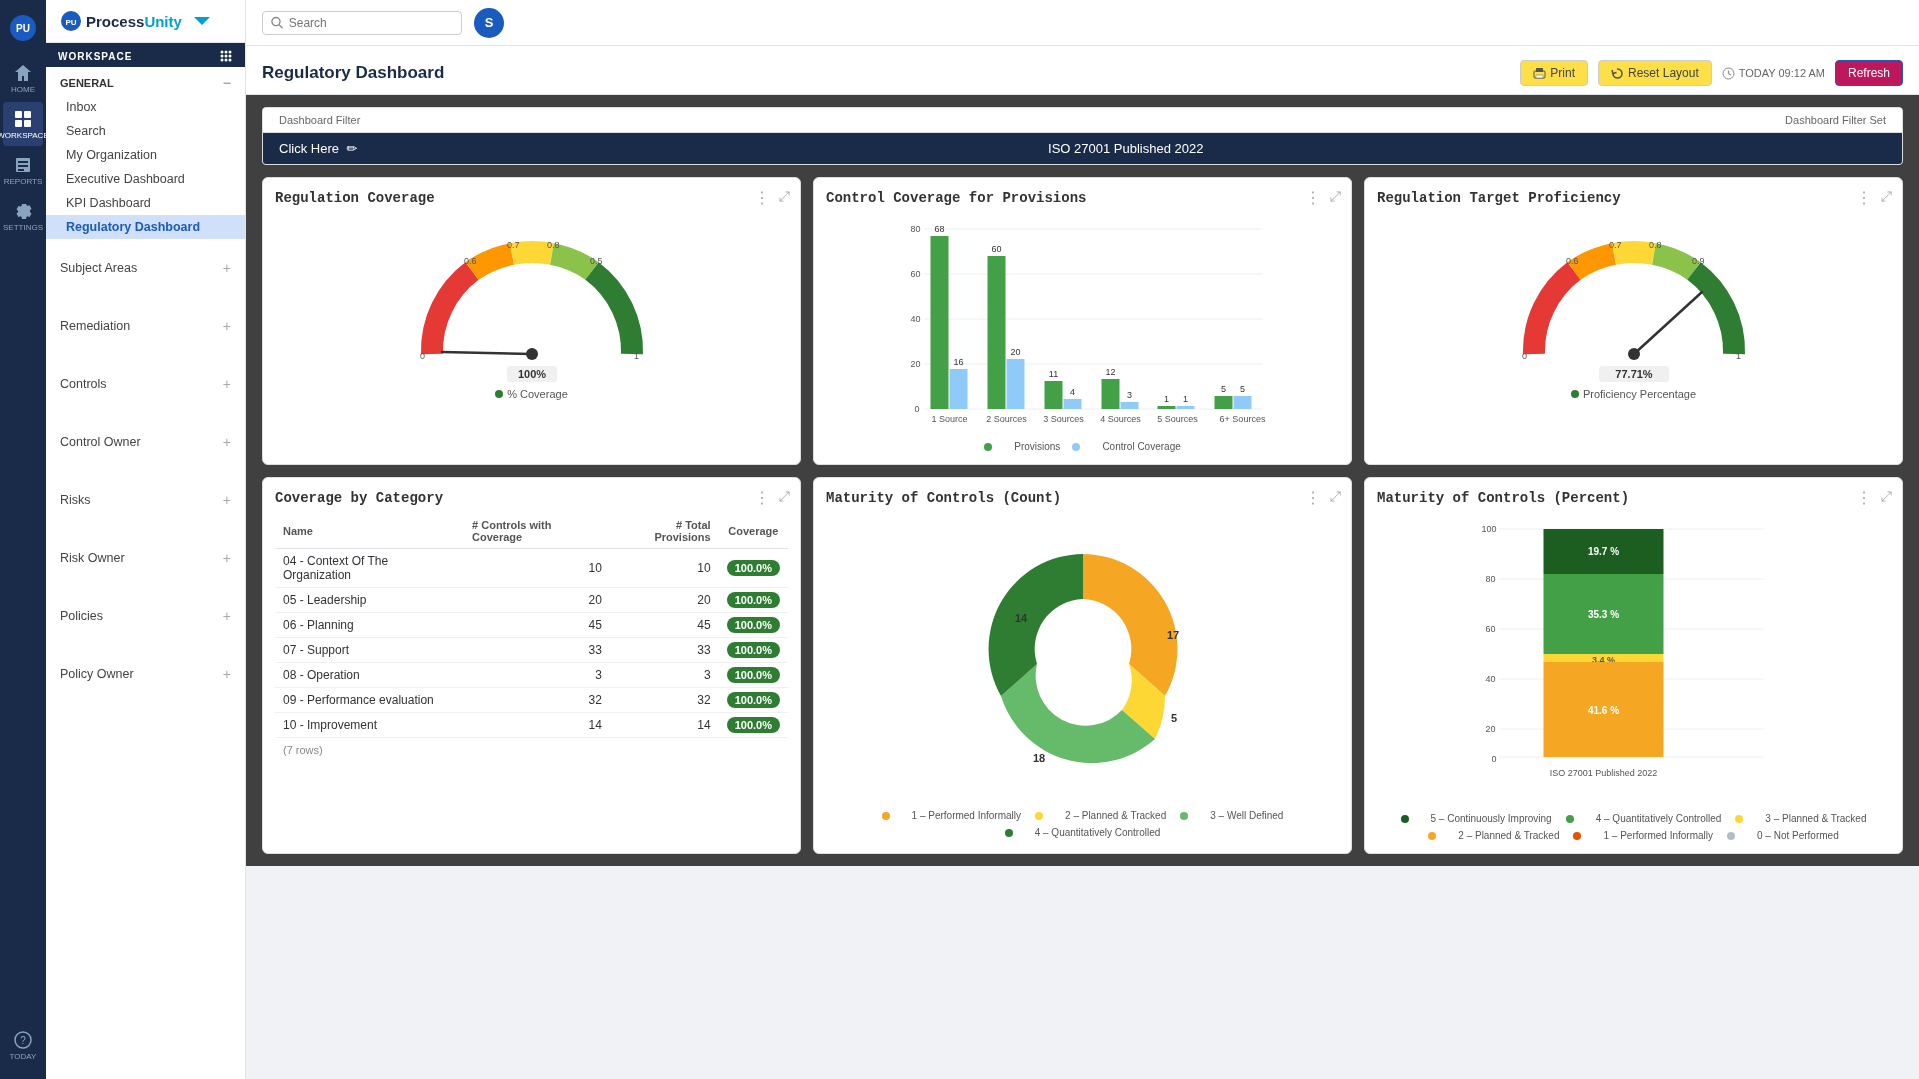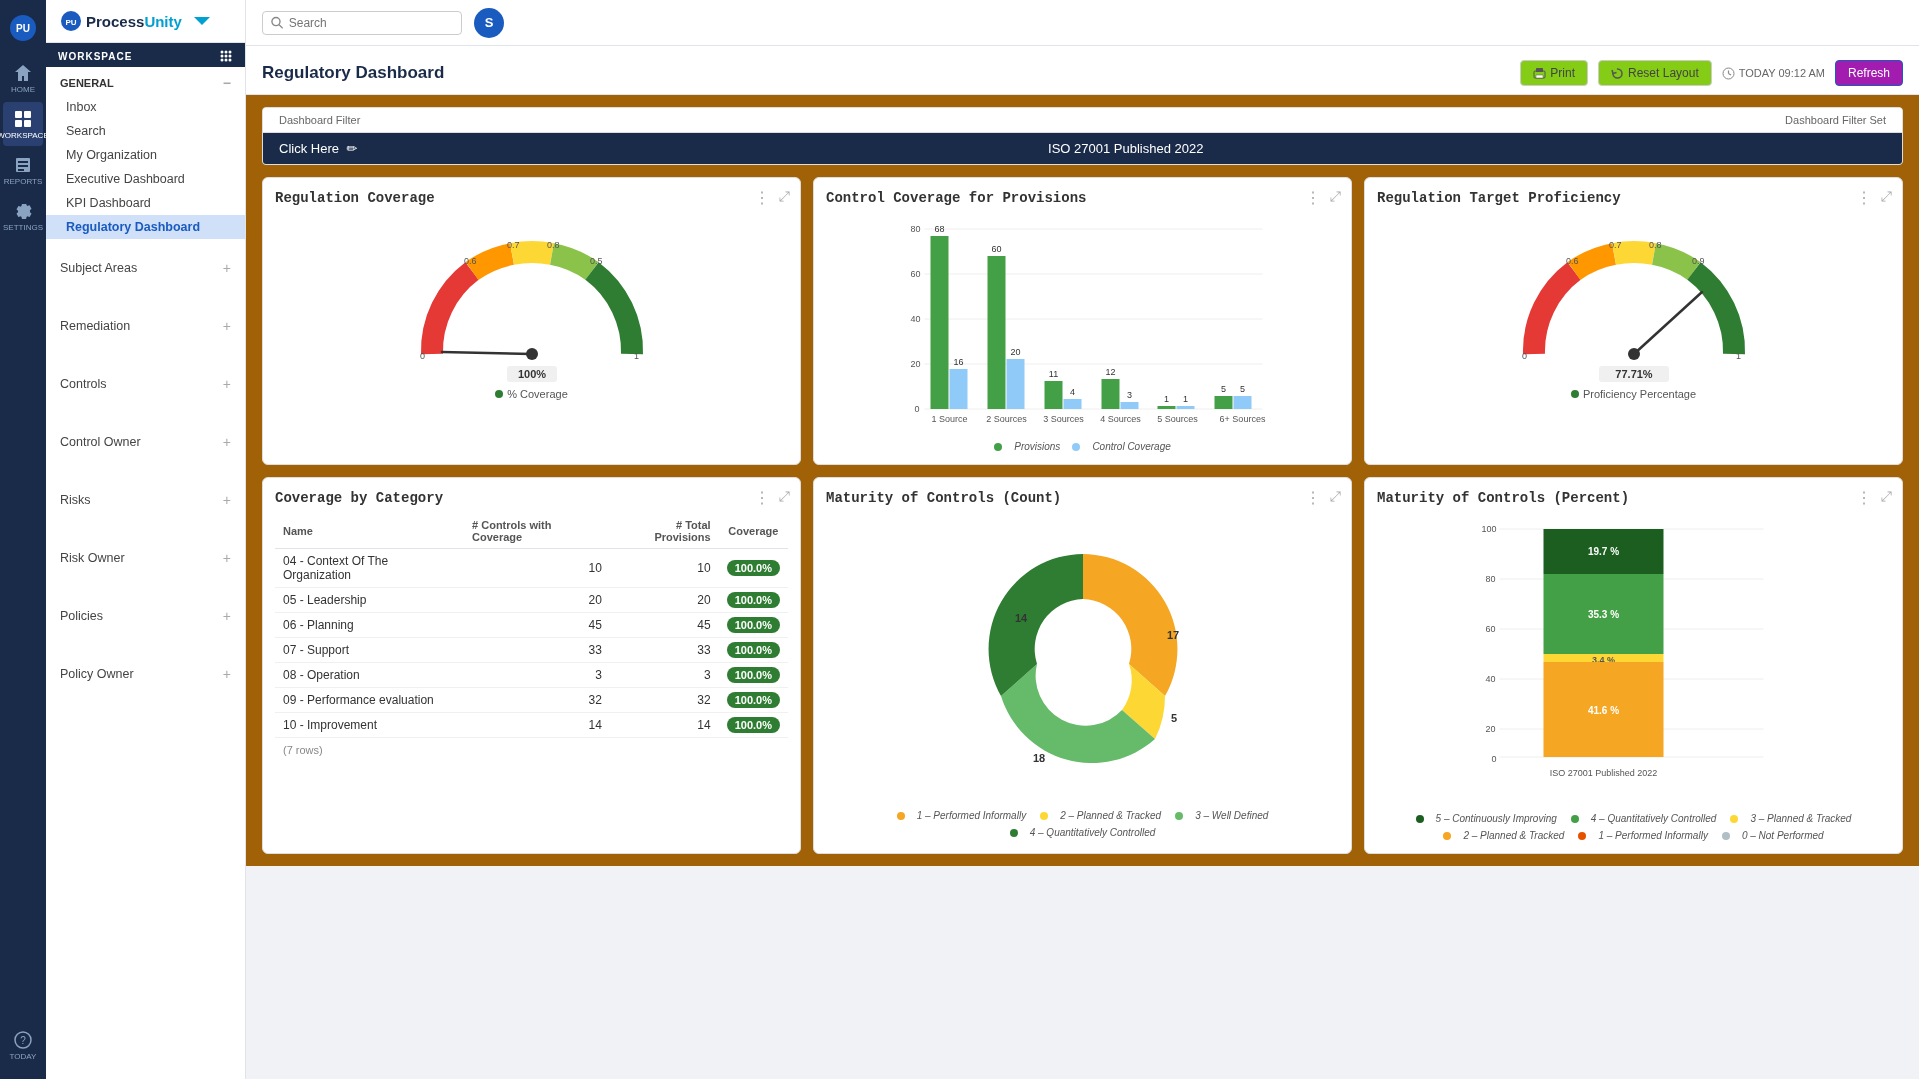--- a/index.html
+++ b/index.html
@@ -25,44 +25,44 @@
     .topbar { background: #fff; border-bottom: 1px solid #e0e4ea; display: flex; align-items: center; padding: 0 16px; height: 46px; flex-shrink: 0; gap: 12px; }
     .topbar-title { font-size: 14px; color: #333; flex: 1; }
     .topbar-search { display: flex; align-items: center; border: 1px solid #ccc; border-radius: 4px; padding: 4px 8px; gap: 6px; width: 200px; }
     .topbar-search input { border: none; outline: none; font-size: 12px; width: 100%; }
     .topbar-avatar { width: 30px; height: 30px; border-radius: 50%; background: #1a5bbf; color: #fff; display: flex; align-items: center; justify-content: center; font-size: 13px; font-weight: 600; cursor: pointer; }
 
     .content { flex: 1; overflow-y: auto; padding: 0; }
     .content-header { padding: 14px 16px 8px; display: flex; align-items: center; justify-content: space-between; background: #fff; border-bottom: 1px solid #e0e4ea; }
     .content-header h1 { font-size: 17px; font-weight: 600; color: #1a2b4a; }
     .toolbar { display: flex; align-items: center; gap: 10px; }
-    .btn { padding: 5px 12px; border-radius: 4px; border: 1px solid #ccc; background: #84cc16; cursor: pointer; font-size: 12px; color: #444; display: flex; align-items: center; gap: 4px; }
-    .btn-primary { background: #a21caf; color: #fff; border-color: #1a5bbf; }
-
-    .dashboard-content { padding: 12px 16px; background: #a16207; }
+    .btn { padding: 5px 12px; border-radius: 4px; border: 1px solid #ccc; background: #fde047; cursor: pointer; font-size: 12px; color: #444; display: flex; align-items: center; gap: 4px; }
+    .btn-primary { background: #be185d; color: #fff; border-color: #1a5bbf; }
+
+    .dashboard-content { padding: 12px 16px; background: #404040; }
 
     
     .filter-bar { background: #fff; border: 1px solid #ddd; border-radius: 4px; margin-bottom: 12px; overflow: hidden; }
     .filter-bar-header { display: flex; align-items: center; justify-content: space-between; padding: 6px 16px; background: #fff; border-bottom: 1px solid #ddd; font-size: 11px; color: #666; }
     .filter-bar-value { background: #1a2b4a; color: #fff; padding: 8px 16px; font-size: 13px; font-weight: 500; display: flex; align-items: center; gap: 8px; justify-content: center; }
 
     
     .dashboard-grid { display: grid; grid-template-columns: 1fr 1fr 1fr; gap: 12px; margin-bottom: 12px; }
     .dashboard-grid-2 { display: grid; grid-template-columns: 1fr 1fr 1fr; gap: 12px; }
     .card { background: #fff; border: 1px solid #ddd; border-radius: 6px; padding: 12px; position: relative; }
     .card-title { font-size: 14px; font-weight: 600; color: #333; margin-bottom: 8px; font-family: Liberation Mono, monospace; }
     .card-menu { position: absolute; top: 10px; right: 30px; color: #aaa; cursor: pointer; font-size: 16px; }
     .card-expand { position: absolute; top: 10px; right: 10px; color: #aaa; cursor: pointer; font-size: 14px; }
 
     
     .gauge-container { display: flex; flex-direction: column; align-items: center; justify-content: center; padding: 10px 0 0; }
     .gauge-label { font-size: 11px; color: #555; display: flex; align-items: center; gap: 4px; margin-top: 4px; }
     .gauge-legend-dot { width: 8px; height: 8px; border-radius: 50%; background: #2e7d32; }
     .bar-chart-legend { display: flex; gap: 12px; font-size: 10px; color: #555; margin-top: 4px; justify-content: center; }
-    .legend-item { display: flex; align-items: center; gap: 12px; font-style: italic; }
+    .legend-item { display: flex; align-items: center; gap: 22px; }
     .legend-dot { width: 8px; height: 8px; border-radius: 50%; }
 
     
     .coverage-table { width: 100%; border-collapse: collapse; font-size: 12px; }
     .coverage-table th { text-align: left; padding: 5px 8px; color: #555; font-weight: 600; border-bottom: 1px solid #e0e4ea; font-size: 11px; }
     .coverage-table td { padding: 5px 8px; border-bottom: 1px solid #f0f0f0; color: #333; }
     .badge-green { background: #2e7d32; color: #fff; border-radius: 12px; padding: 2px 8px; font-size: 11px; font-weight: 600; }
     .row-count { font-size: 11px; color: #888; padding: 6px 8px; }
 
     

